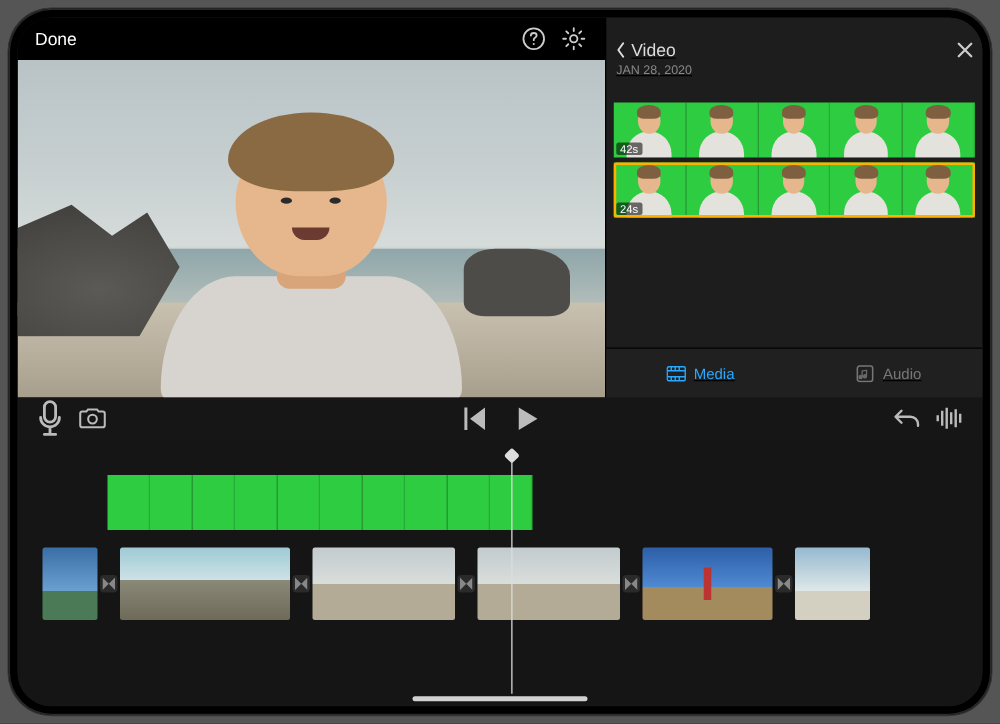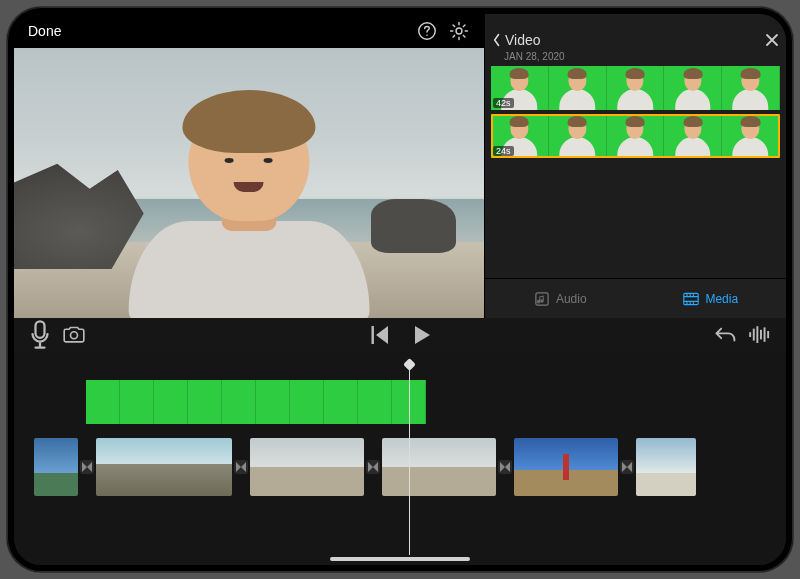--- a/index.html
+++ b/index.html
@@ -1,17 +1,17 @@
 <!DOCTYPE html>
 <html><head>
 <meta charset="utf-8">
 <style>
   *{box-sizing:border-box;margin:0;padding:0;font-family:-apple-system,BlinkMacSystemFont,"Helvetica Neue",sans-serif;}
   body{background:#555;display:flex;align-items:center;justify-content:center;width:800px;height:579px;}
-  .device{position:relative;width:786px;height:565px;background:#000;border-radius:34px;padding:7px;box-shadow:0 0 0 1px #333,inset 0 0 0 1px #2a2a2a;}
+  .device{position:relative;width:786px;height:565px;background:#000;border-radius:34px;padding:7px;box-shadow:0 0 0 1px #333,inset 0 0 0 1px #2a2a2a;text-decoration:underline;}
   .screen{width:100%;height:100%;background:#1a1a1a;border-radius:27px;overflow:hidden;display:flex;flex-direction:column;}
   .top-row{display:flex;height:304px;flex:0 0 304px;}
   .preview-pane{flex:0 0 470px;display:flex;flex-direction:column;background:#000;}
   .preview-header{height:34px;display:flex;align-items:center;padding:0 14px;color:#fff;font-size:14px;}
   .preview-header .spacer{flex:1;}
   .preview-header .title{position:absolute;left:0;right:0;text-align:center;pointer-events:none;font-weight:500;width:300px;margin:0 auto;left:90px;}
   .hicon{width:22px;height:22px;display:flex;align-items:center;justify-content:center;color:#ccc;margin-left:10px;cursor:pointer;}
   .viewer{flex:1;position:relative;overflow:hidden;background:#000;}
   
   .viewer .sky{position:absolute;inset:0;background:linear-gradient(#b9c3c6 0%,#c8d0d1 35%,#d6dcda 55%,#aeb2ac 60%,#8d8a80 65%,#bdb7a8 100%);}
@@ -28,21 +28,21 @@
   .person .eyeL,.person .eyeR{position:absolute;bottom:66%;width:3%;height:2%;background:#2b2b2b;border-radius:50%;}
   .person .eyeL{left:42%;} .person .eyeR{left:55%;}
 
   .media-pane{flex:1;display:flex;flex-direction:column;background:#1d1d1d;border-left:1px solid #000;}
   .media-header{height:34px;display:flex;align-items:flex-end;color:#fff;padding:0 6px;font-size:14px;position:relative;}
   .back-btn{display:flex;align-items:center;color:#ddd;cursor:pointer;}
   .back-btn svg{width:12px;height:14px;margin-right:2px;}
   .media-title{position:absolute;left:0;right:0;text-align:center;pointer-events:none;font-weight:500;}
   .close-x{margin-left:auto;cursor:pointer;color:#ccc;}
   .close-x svg{width:16px;height:16px;}
-  .date-label{font-size:10px;color:#888;padding:3px 8px 4px;margin-left:11px;}
+  .date-label{font-size:10px;color:#888;padding:3px 8px 20px;}
   .clip-grid{padding:0 6px;}
   .clip-row{display:flex;gap:0;margin-bottom:4px;position:relative;height:44px;}
   .clip{flex:1;background:#2ecc40;position:relative;overflow:hidden;border-right:1px solid rgba(0,0,0,0.15);}
   .clip:last-child{border-right:none;}
   .clip .mini-person{position:absolute;left:50%;bottom:0;transform:translateX(-50%);width:70%;height:100%;}
   .clip .mp-head{position:absolute;left:50%;top:8%;transform:translateX(-50%);width:44%;height:48%;background:#e6b78c;border-radius:50%;}
   .clip .mp-hair{position:absolute;left:50%;top:4%;transform:translateX(-50%);width:48%;height:26%;background:#7e6040;border-radius:50% 50% 30% 30%;}
   .clip .mp-body{position:absolute;left:50%;bottom:0;transform:translateX(-50%);width:90%;height:48%;background:#e4e2dd;border-radius:40px 40px 0 0;}
   .dur-badge{position:absolute;left:2px;bottom:2px;font-size:9px;color:#fff;background:rgba(0,0,0,0.55);padding:0 3px;border-radius:2px;z-index:2;}
   .sel-border{position:absolute;inset:0;border:2px solid #ffb100;pointer-events:none;border-radius:2px;}
@@ -212,33 +212,33 @@
                   <div class="mp-head"></div>
                   <div class="mp-hair"></div>
                 </div>
               </div>
               <span class="dur-badge">24s</span>
               <div class="sel-border"></div>
             </div>
           </div>
         <div class="media-spacer"></div>
         <div class="media-tabs">
+          <div class="mtab active">
+            <svg viewBox="0 0 20 16" fill="none" stroke="currentColor" stroke-width="1.4">
+                <rect x="1" y="1" width="18" height="14" rx="1.5"></rect>
+                <path d="M1 5h18M1 11h18M5 1v4M9 1v4M13 1v4M5 11v4M9 11v4M13 11v4"></path>
+              </svg>
+            <span>Media</span>
+          </div>
           <div class="mtab">
             <svg viewBox="0 0 16 16" fill="none" stroke="currentColor" stroke-width="1.4">
                 <rect x="1" y="1" width="14" height="14" rx="2"></rect>
                 <path d="M10 4v6.3a2 2 0 1 1-1.2-1.8V5.4L6 6v5a2 2 0 1 1-1.2-1.8V5l5.2-1z" fill="currentColor" stroke="none" opacity="0.85"></path>
               </svg>
             <span>Audio</span>
-          </div>
-          <div class="mtab active">
-            <svg viewBox="0 0 20 16" fill="none" stroke="currentColor" stroke-width="1.4">
-                <rect x="1" y="1" width="18" height="14" rx="1.5"></rect>
-                <path d="M1 5h18M1 11h18M5 1v4M9 1v4M13 1v4M5 11v4M9 11v4M13 11v4"></path>
-              </svg>
-            <span>Media</span>
           </div>
         </div>
       </div>
     </div>
 
     <div class="tool-row">
       <span class="ticon">
         <svg viewBox="0 0 16 22" fill="none" stroke="currentColor" stroke-width="1.5">
             <rect x="5" y="1.5" width="6" height="11" rx="3"></rect>
             <path d="M3 10a5 5 0 0 0 10 0M8 15v4M5 19h6" stroke-linecap="round"></path>

